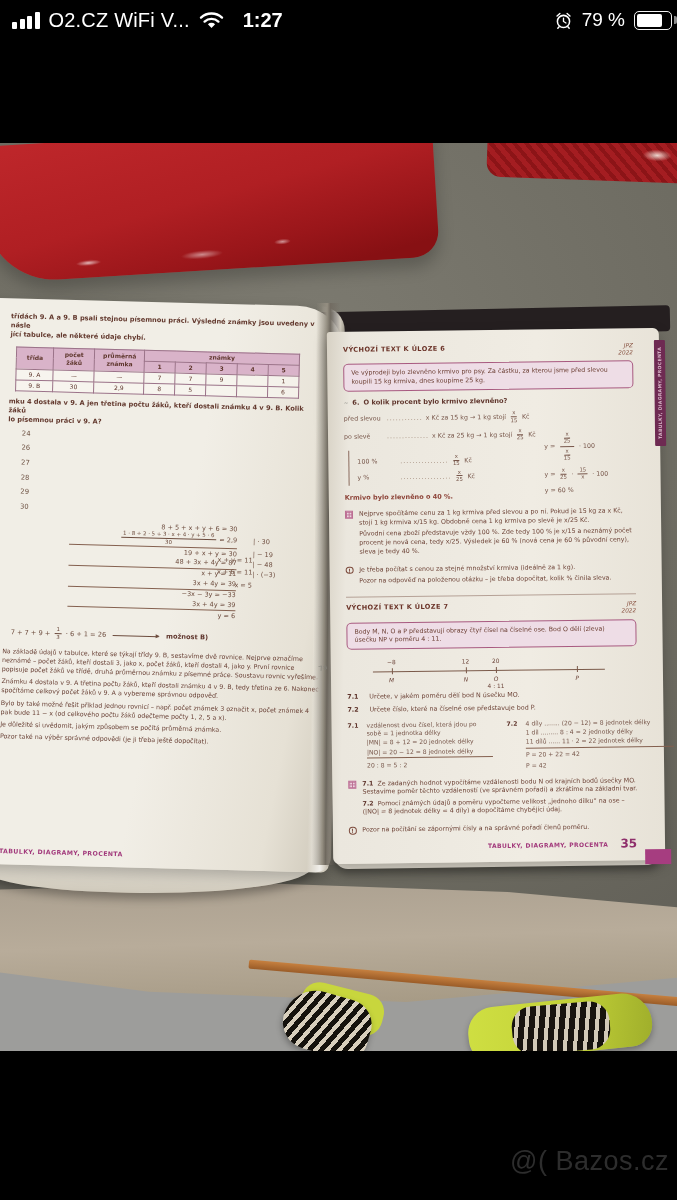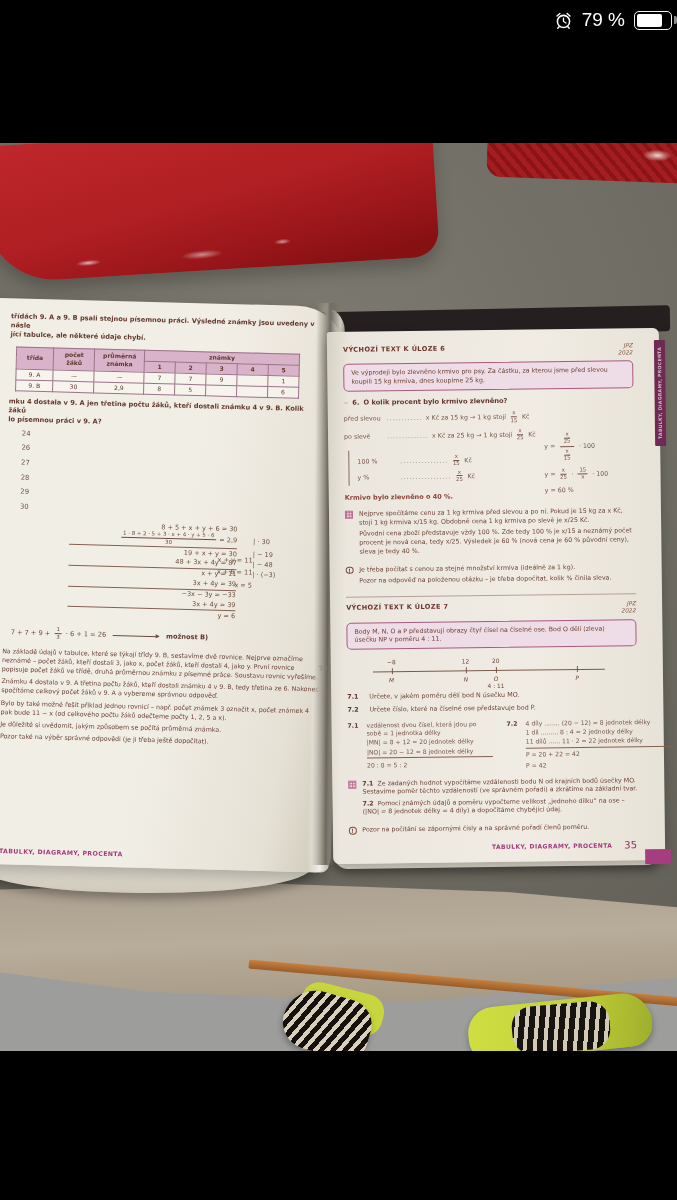--- a/index.html
+++ b/index.html
@@ -144,37 +144,52 @@
 .work-cols{display:flex;gap:14px;margin-top:7px;color:#77564a;font-size:6.1px}
 .wcol{display:flex;gap:5px}
 .wnum{font-weight:700;color:#5f352c;width:14px;flex:0 0 auto}
 .wb1{width:126px}
 .wb2{width:148px}
 .wl{margin-bottom:1px}
 .wl-u{border-bottom:.7px solid #84604f;padding-bottom:1px}
 .wres{margin-top:2.5px}
 .rp-foot{position:absolute;right:28px;bottom:8px;display:flex;align-items:center;gap:12px}
 .rp-foot .ft{font-size:6px;font-weight:700;letter-spacing:.4px;color:#a23a7c}
-.rp-foot .pn{font-size:10px;font-weight:400;color:#8f2f6b}
+.rp-foot .pn{font-size:12px;font-weight:700;color:#8f2f6b}
 .corner-tab{position:absolute;right:-6px;bottom:-4px;width:26px;height:15px;background:#a63d80;z-index:9}
 .side-tab{position:absolute;right:-6px;top:12px;width:11px;height:106px;background:#6e2a52;border-radius:1px;z-index:9}
 .side-tab span{position:absolute;left:0;top:0;width:11px;height:106px;writing-mode:vertical-rl;transform:rotate(180deg);
  font-size:4.6px;letter-spacing:.3px;color:#dbb9cb;text-align:center;line-height:11px;font-weight:700}
 .hand7{position:absolute;left:-12px;top:332px;color:#80807a;font-size:7px;transform:rotate(-18deg);opacity:.85}
 
 
 .watermark{position:absolute;right:8px;top:1146px;font-size:27px;letter-spacing:.5px;color:#2d2d2d;
  font-family:"Liberation Sans",sans-serif;z-index:30}
 </style>
 </head>
 <body>
 
 <div class="screen">
 
   <div class="status-bar">
+    <div class="sb-left">
+      <span class="sig">
+          <i></i>
+          <i></i>
+          <i></i>
+          <i></i>
+        </span>
+      <span class="carrier">O2.CZ WiFi V...</span>
+      <svg width="25" height="19" viewBox="0 0 25 19">
+        <path d="M2 6.6 a15.6 15.6 0 0 1 21 0" stroke="#fff" stroke-width="2.4" fill="none" stroke-linecap="round"></path>
+        <path d="M5.6 10.6 a10.2 10.2 0 0 1 13.8 0" stroke="#fff" stroke-width="2.4" fill="none" stroke-linecap="round"></path>
+        <path d="M12.5 17 L8.9 13.3 a5.2 5.2 0 0 1 7.2 0 Z" fill="#fff"></path>
+      </svg>
+      <span class="time">1:27</span>
+    </div>
     <div class="sb-right">
       <svg width="19" height="19" viewBox="0 0 20 20">
         <circle cx="10" cy="11" r="6.4" stroke="#fff" stroke-width="1.6" fill="none"></circle>
         <path d="M10 7.6 V11 L12.6 12.6" stroke="#fff" stroke-width="1.4" fill="none" stroke-linecap="round"></path>
         <path d="M3.2 5.2 L6.2 2.6 M16.8 5.2 L13.8 2.6 M5.4 16.6 L4 18.2 M14.6 16.6 L16 18.2" stroke="#fff" stroke-width="1.5" stroke-linecap="round"></path>
       </svg>
       <span class="pct">79 %</span>
       <span class="batt">
           <b></b>
         </span>
@@ -521,13 +536,14 @@
         </div>
       </div>
 
       <div class="rp-foot">
         <span class="ft">TABULKY, DIAGRAMY, PROCENTA</span>
         <span class="pn">35</span>
       </div>
     </div>
   </div>
 
+  <div class="watermark">@( Bazos.cz</div>
 </div>
 
 </body></html>

